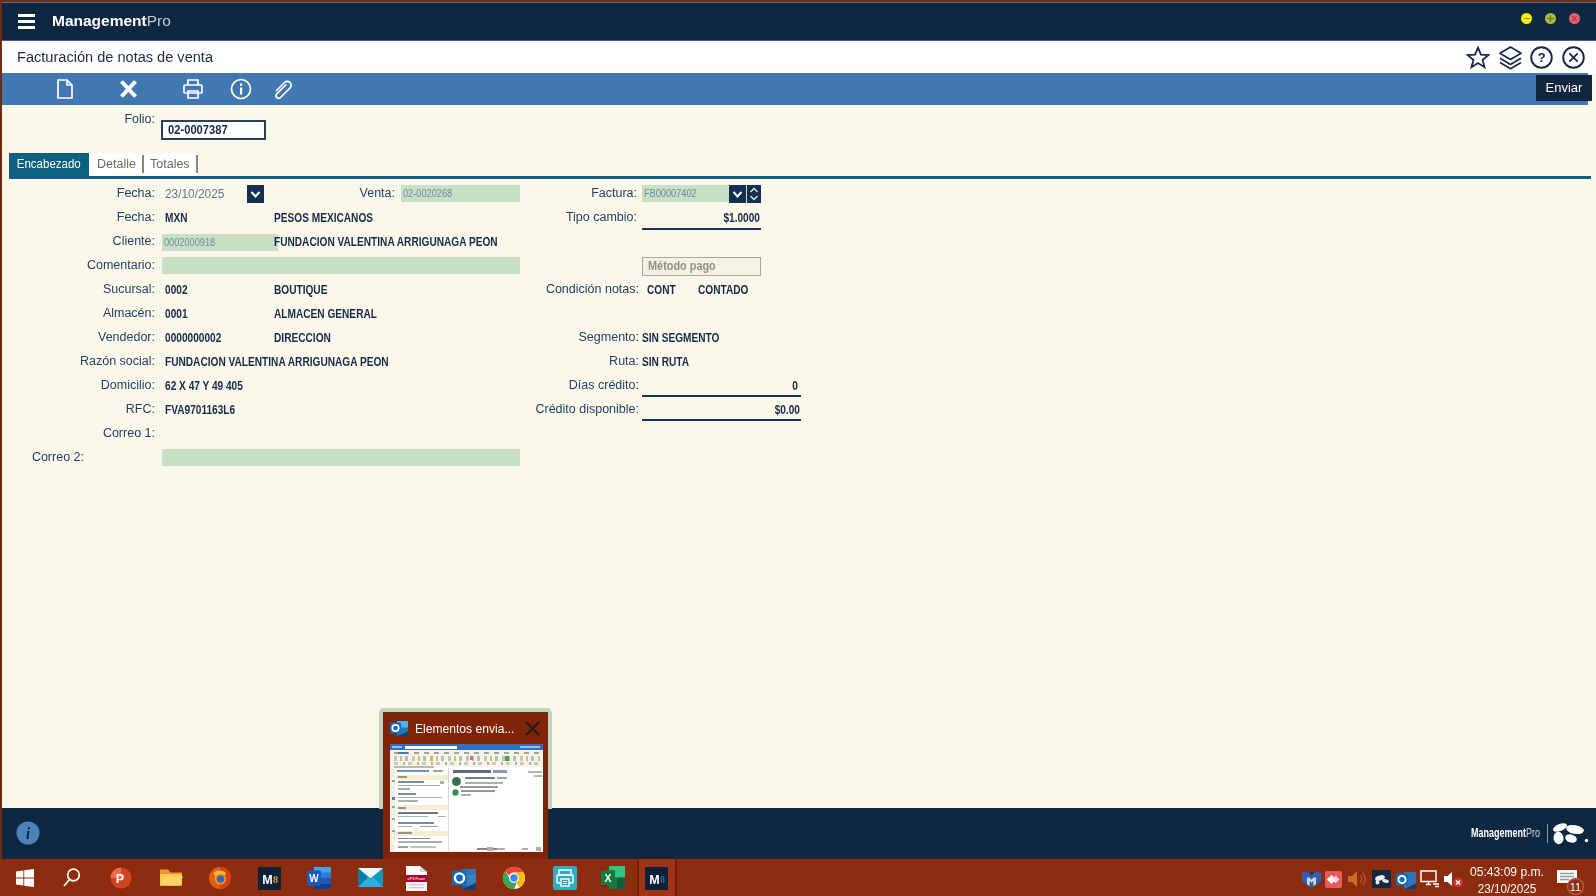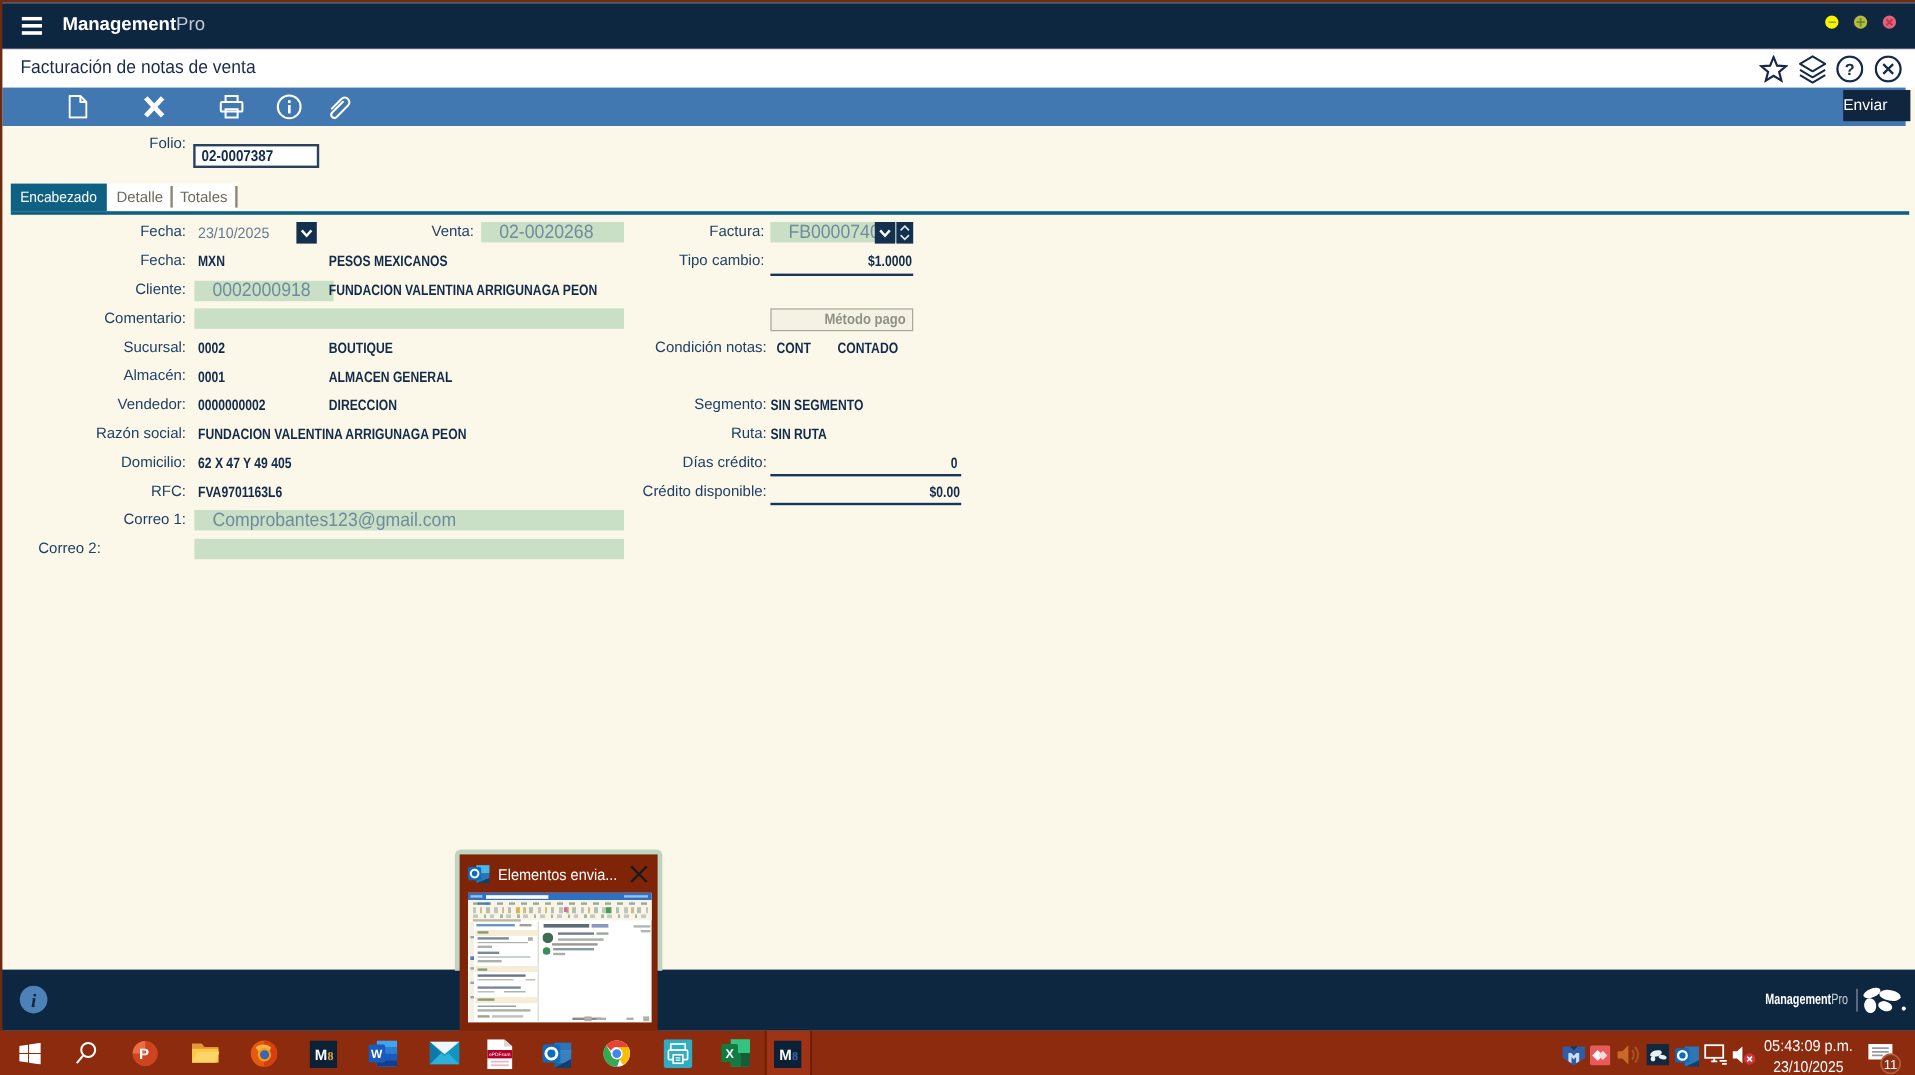--- a/index.html
+++ b/index.html
@@ -9,28 +9,28 @@
 
 #topline { left:0; top:0; width:1596px; height:2px; background:#6e2b12; }
 #leftline { left:0; top:0; width:2px; height:859px; background:#6e2b12; z-index:5; }
 #navbar { left:0; top:2px; width:1596px; height:38px; background:#0e2741; border-top:1px solid #5c6b85; }
 #brand { left:52px; top:12px; font-size:15.5px; font-weight:bold; color:#ffffff; letter-spacing:0; }
 #brand span { font-weight:normal; color:#c3c9d2; }
 .circ { width:11px; height:11px; border-radius:50%; top:13px; }
 #titlebar { left:0; top:40px; width:1596px; height:33px; background:#ffffff; border-top:1px solid #5a5878; }
 #titletext { left:17px; top:48px; font-size:15.5px; color:#1a2c49; transform:scaleX(.94); transform-origin:left center; }
 #bluebar { left:2px; top:73px; width:1586px; height:32px; background:#4278b2; }
-#enviar { left:1536px; top:75px; width:56px; height:26px; background:#10263f; color:#fff; font-size:13px; text-align:left; line-height:26px; z-index:3; }
+#enviar { left:1536px; top:75px; width:56px; height:26px; background:#10263f; color:#fff; font-size:13px; text-align:center; line-height:26px; z-index:3; }
 
 .lbl { font-size:12.5px; color:#1f4066; text-align:right; white-space:nowrap; }
 .val { font-size:12.5px; font-weight:bold; color:#122b4a; white-space:nowrap; transform:scaleX(.81); transform-origin:left center; }
 .valr { font-size:12.5px; font-weight:bold; color:#122b4a; white-space:nowrap; text-align:right; transform:scaleX(.81); transform-origin:right center; }
 .gtx { display:inline-block; transform:scaleX(.92); transform-origin:left center; }
 .gval { font-size:12px; color:#7b95a2; white-space:nowrap; }
-.ginput { background:#c9dfc6; height:17px; font-size:16px; color:#6f8c9c; line-height:17px; padding-left:15px; }
+.ginput { background:#c9dfc6; height:17px; font-size:10px; color:#6f8c9c; line-height:17px; padding-left:2px; }
 .navybox { background:#13304f; }
 .uline { height:2px; background:#16355c; }
 #folioinput { left:161px; top:120px; width:105px; height:20px; background:#fff; border:2px solid #27415f; font-weight:bold; font-size:13px; color:#112a49; line-height:16px; padding-left:5px; }
 #tabactive { left:9px; top:153px; width:80px; height:23px; background:#0f6183; color:#fff; font-size:12.5px; text-align:center; line-height:23px; }
 #tabstrip { left:89px; top:153px; width:109px; height:23px; background:#fff; }
 #tabline { left:9px; top:176px; width:1582px; height:2.5px; background:#0f6183; }
 .tabtxt { font-size:12.5px; color:#6b695a; top:157px; }
 .tabsep { width:1.5px; height:18px; background:#8a8874; top:155px; }
 
 #footer { left:0; top:808px; width:1596px; height:51px; background:#0e2741; }
@@ -146,21 +146,21 @@
   <div class="abs lbl" style="right:959px;top:210px">Tipo cambio:</div>
   <div class="abs valr" style="left:642px;top:211px;width:118px">$1.0000</div>
   <div class="abs uline" style="left:642px;top:228px;width:119px"></div>
 
   <div class="abs lbl" style="right:1441px;top:234px">Cliente:</div>
   <div class="abs ginput" style="left:162px;top:234px;width:116px"><span class="gtx">0002000918</span></div>
   <div class="abs val" style="left:274px;top:235px">FUNDACION VALENTINA ARRIGUNAGA PEON</div>
 
   <div class="abs lbl" style="right:1441px;top:258px">Comentario:</div>
   <div class="abs ginput" style="left:162px;top:257px;width:358px"></div>
-  <div class="abs" style="left:642px;top:257px;width:119px;height:19px;background:#f6f2e3;border:1.5px solid #a8a79c;color:#8f9087;font-weight:bold;font-size:12.5px;text-align:right;line-height:17px"><span style="display:inline-block;transform:scaleX(.87);transform-origin:center">Método pago</span></div>
+  <div class="abs" style="left:642px;top:257px;width:119px;height:19px;background:#f6f2e3;border:1.5px solid #a8a79c;color:#8f9087;font-weight:bold;font-size:12.5px;text-align:left;line-height:17px"><span style="display:inline-block;transform:scaleX(.87);transform-origin:center">Método pago</span></div>
 
   <div class="abs lbl" style="right:1441px;top:282px">Sucursal:</div>
   <div class="abs val" style="left:165px;top:283px">0002</div>
   <div class="abs val" style="left:274px;top:283px">BOUTIQUE</div>
   <div class="abs lbl" style="right:957px;top:282px">Condición notas:</div>
   <div class="abs val" style="left:647px;top:283px">CONT</div>
   <div class="abs val" style="left:698px;top:283px">CONTADO</div>
 
   <div class="abs lbl" style="right:1441px;top:306px">Almacén:</div>
   <div class="abs val" style="left:165px;top:307px">0001</div>
@@ -183,21 +183,20 @@
   <div class="abs valr" style="left:642px;top:379px;width:156px">0</div>
   <div class="abs uline" style="left:642px;top:395px;width:159px"></div>
 
   <div class="abs lbl" style="right:1441px;top:402px">RFC:</div>
   <div class="abs val" style="left:165px;top:403px">FVA9701163L6</div>
   <div class="abs lbl" style="right:957px;top:402px">Crédito disponible:</div>
   <div class="abs valr" style="left:642px;top:403px;width:158px">$0.00</div>
   <div class="abs uline" style="left:642px;top:419px;width:159px"></div>
 
   <div class="abs lbl" style="right:1441px;top:426px">Correo 1:</div>
-  <div class="abs ginput" style="left:162px;top:425px;width:358px"><span class="gtx">Comprobantes123@gmail.com</span></div>
 
   <div class="abs lbl" style="right:1512px;top:450px">Correo 2:</div>
   <div class="abs ginput" style="left:162px;top:449px;width:358px"></div>
 
   <div class="abs" id="footer"></div>
   <svg class="abs" style="left:16px;top:821px" width="24" height="24">
     <circle cx="12" cy="12" r="11.5" fill="#4d82b8"></circle>
     <text x="12" y="18" font-size="16" font-weight="bold" font-style="italic" text-anchor="middle" fill="#10263f" font-family="Liberation Serif">i</text>
   </svg>
   <div class="abs" style="left:1471px;top:826px;font-size:12.5px;font-weight:bold;color:#fff;transform:scaleX(.72);transform-origin:left center">Management<span style="font-weight:normal;color:#cfd3d8">Pro</span></div>

